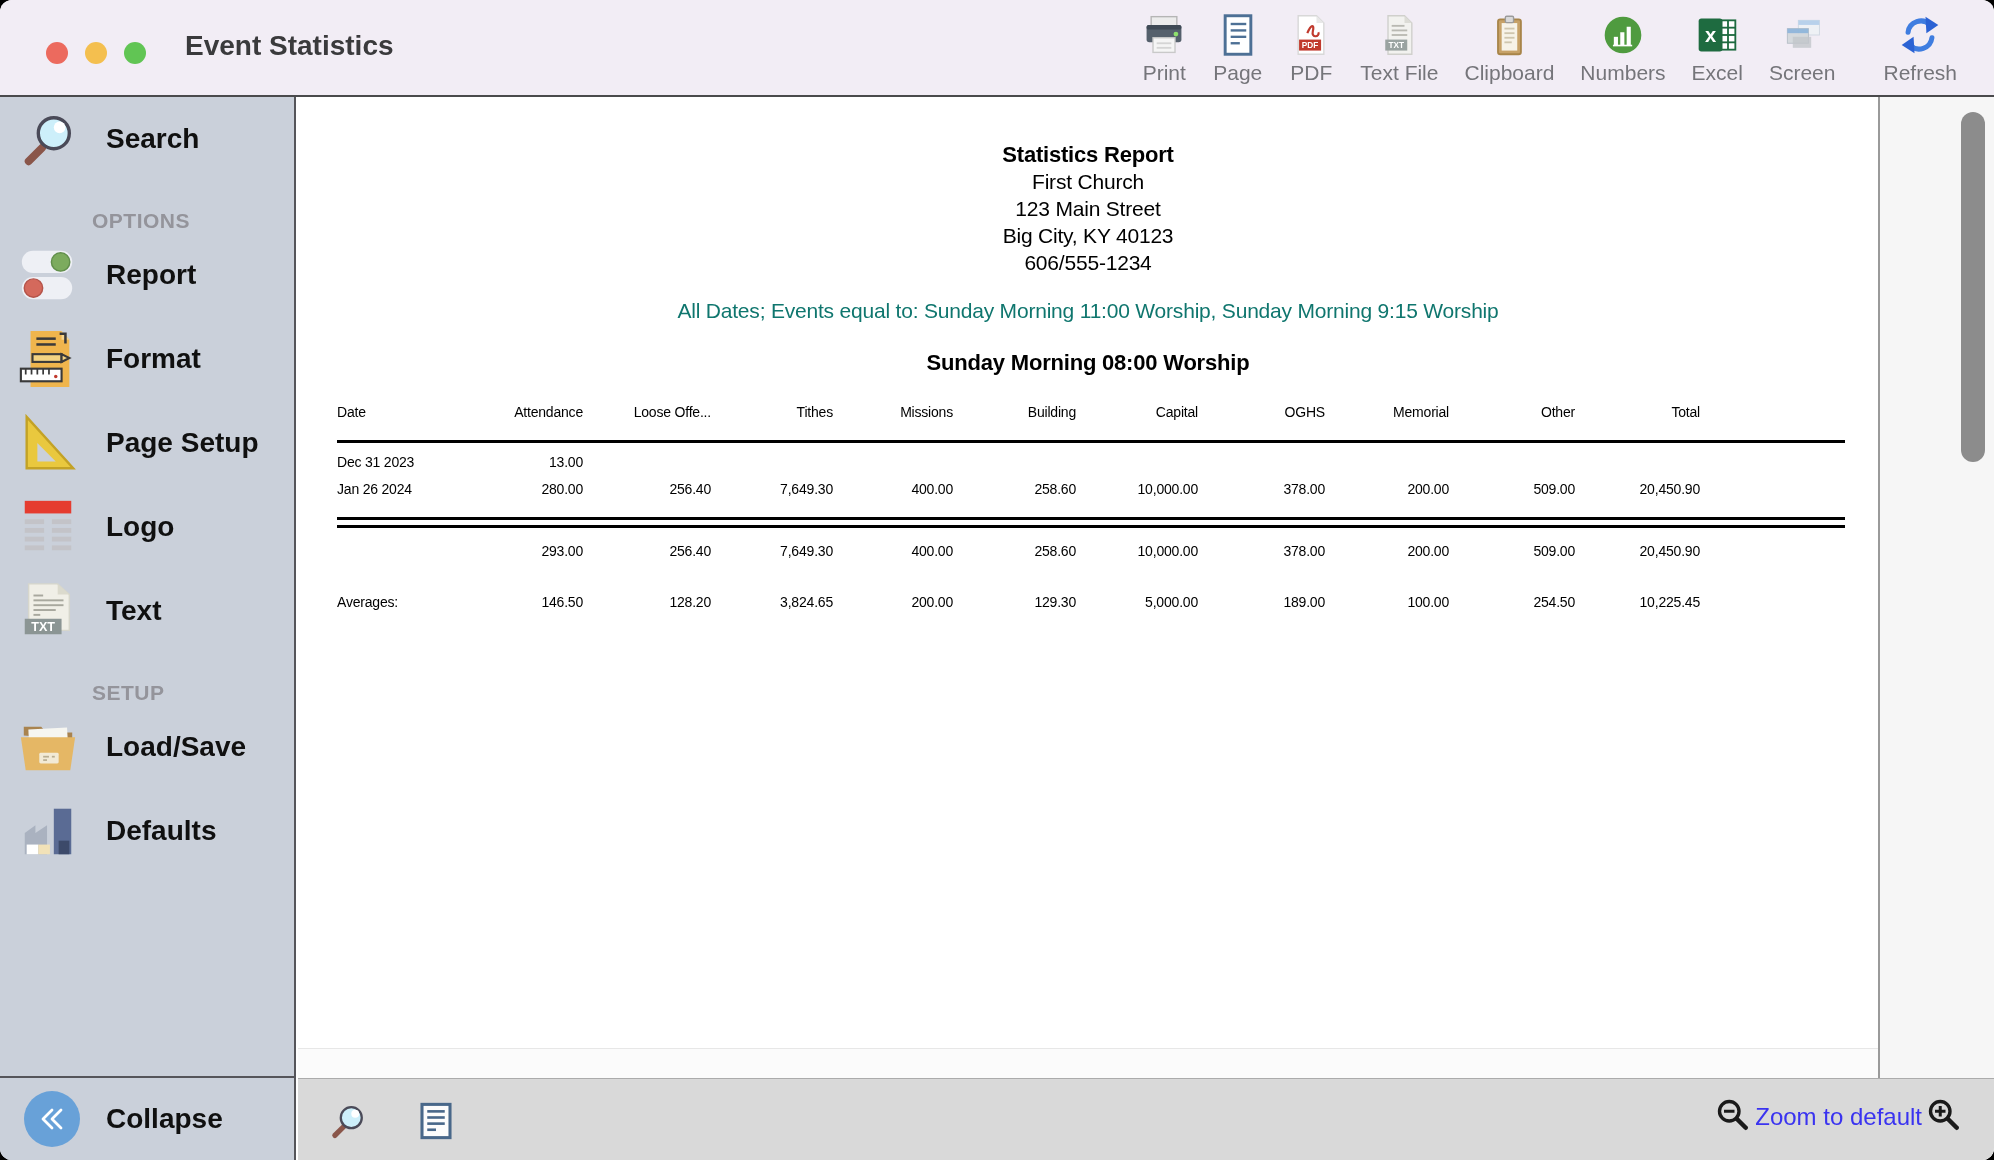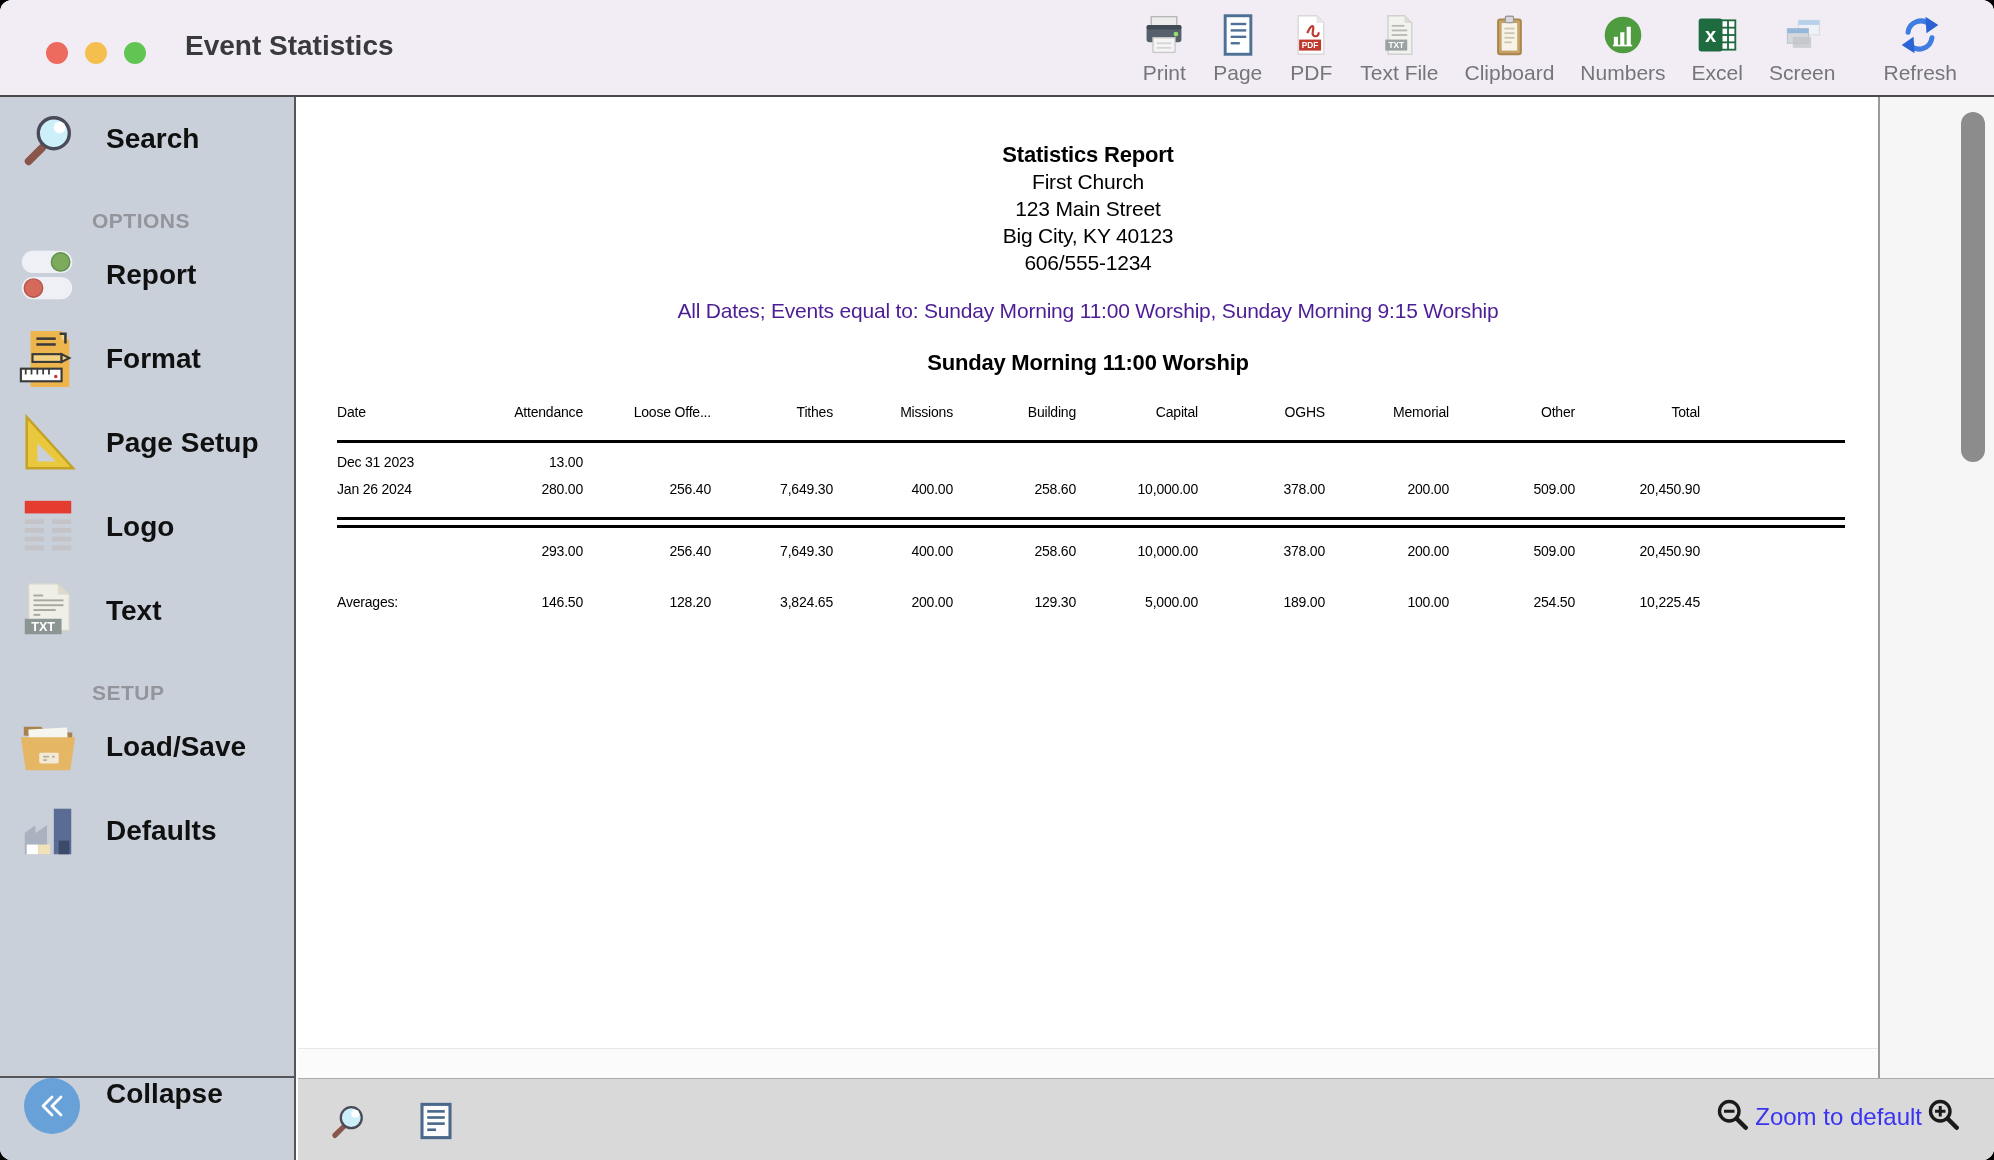--- a/index.html
+++ b/index.html
@@ -26,21 +26,21 @@
   .sb-list{position:absolute;left:0;top:0;width:100%;}
   .sb-item{height:84px;display:flex;align-items:center;position:relative;cursor:default;}
   .sb-item.first{height:88px;margin-top:2px;}
   .sb-icon{width:64px;height:64px;margin-left:16px;flex:0 0 64px;display:flex;align-items:center;justify-content:center;}
   .sb-icon svg{width:62px;height:62px;}
   .sb-label{margin-left:26px;font-size:28px;font-weight:bold;color:#101010;white-space:nowrap;}
   .sb-item.selected{background:#2d2d2f;border:5px solid #4a97f0;border-radius:3px;box-sizing:border-box;}
   .sb-item.selected .sb-label{color:#fff;}
   .sb-header{height:52px;display:flex;align-items:flex-end;}
   .sb-header span{margin-left:92px;font-size:21px;font-weight:bold;color:#94949b;letter-spacing:.5px;}
-  .collapse-bar{position:absolute;left:0;bottom:0;width:100%;height:84px;border-top:2px solid #55555a;display:flex;align-items:flex-start;box-sizing:border-box;background:#cad0da;}
+  .collapse-bar{position:absolute;left:0;bottom:0;width:100%;height:84px;border-top:2px solid #55555a;display:flex;align-items:center;box-sizing:border-box;background:#cad0da;}
   .collapse-circle{width:56px;height:56px;border-radius:50%;background:#68a1d8;margin-left:24px;display:flex;align-items:center;justify-content:center;}
   .collapse-circle svg{width:36px;height:36px;}
   .collapse-label{margin-left:26px;font-size:28px;font-weight:bold;color:#101010;}
 
   
   .content{position:absolute;left:298px;top:97px;right:0;bottom:0;background:#fff;}
   .page{position:absolute;left:0;top:0;width:1580px;height:951px;background:#fff;overflow:hidden;letter-spacing:-0.2px;}
   .pane-divider{position:absolute;left:1580px;top:0;width:2px;height:981px;background:#9a9a9a;}
   .right-gutter{position:absolute;left:1582px;top:0;right:0;height:981px;background:#f6f6f6;}
   .vscroll-thumb{position:absolute;right:9px;top:15px;width:24px;height:350px;border-radius:12px;background:#8c8c8c;}
@@ -48,21 +48,21 @@
   .statusbar{position:absolute;left:0;right:0;top:981px;bottom:0;background:#d9d9d9;border-top:1px solid #ababab;box-sizing:border-box;}
   .sb-tool{position:absolute;top:18px;width:44px;height:48px;display:flex;align-items:center;justify-content:center;}
   .sb-tool svg{width:42px;height:42px;}
   .zoom-group{position:absolute;right:32px;top:18px;display:flex;align-items:center;gap:4px;}
   .zoom-group svg{width:36px;height:36px;}
   .zoom-label{font-size:24px;color:#3a33f0;white-space:nowrap;}
 
   
   .report-header{text-align:center;padding-top:44px;font-size:21px;line-height:27px;color:#000;}
   .report-title{font-size:22px;font-weight:bold;}
-  .filter-line{text-align:center;margin-top:21px;font-size:21px;line-height:27px;color:#4c1d95;}
+  .filter-line{text-align:center;margin-top:21px;font-size:21px;line-height:27px;color:#0f766e;}
   .section-title{text-align:center;margin-top:25px;font-size:22px;font-weight:bold;line-height:27px;color:#000;}
 
   .stat-table{margin-left:39px;margin-top:14px;width:1508px;font-size:14px;color:#000;}
   .t-row{display:grid;grid-template-columns:150px 96px 128px 122px 120px 123px 122px 127px 124px 126px 125px 145px;}
   .t-row .cell{overflow:hidden;white-space:nowrap;}
   .t-row .cnum{text-align:right;}
   .t-head{align-items:end;padding-bottom:20px;border-bottom:3px solid #000;height:30px;}
   .t-body-first{padding-top:6px;}
   .t-line{height:27px;line-height:27px;}
   .double-rule{margin-top:14px;border-top:3px solid #000;border-bottom:3px solid #000;height:5px;}
@@ -342,21 +342,21 @@
   <div class="content">
     <div class="page">
       <div class="report-header">
         <div class="report-title">Statistics Report</div>
         <div>First Church</div>
         <div>123 Main Street</div>
         <div>Big City, KY  40123</div>
         <div>606/555-1234</div>
       </div>
       <div class="filter-line">All Dates; Events equal to: Sunday Morning 11:00 Worship, Sunday Morning 9:15 Worship</div>
-      <div class="section-title">Sunday Morning 11:00 Worship</div>
+      <div class="section-title">Sunday Morning 08:00 Worship</div>
       <div class="stat-table" id="stat-table">
           <div class="t-row t-head">
             <div class="cell c0">Date</div>
             <div class="cell cnum">Attendance</div>
             <div class="cell cnum">Loose Offe...</div>
             <div class="cell cnum">Tithes</div>
             <div class="cell cnum">Missions</div>
             <div class="cell cnum">Building</div>
             <div class="cell cnum">Capital</div>
             <div class="cell cnum">OGHS</div>

